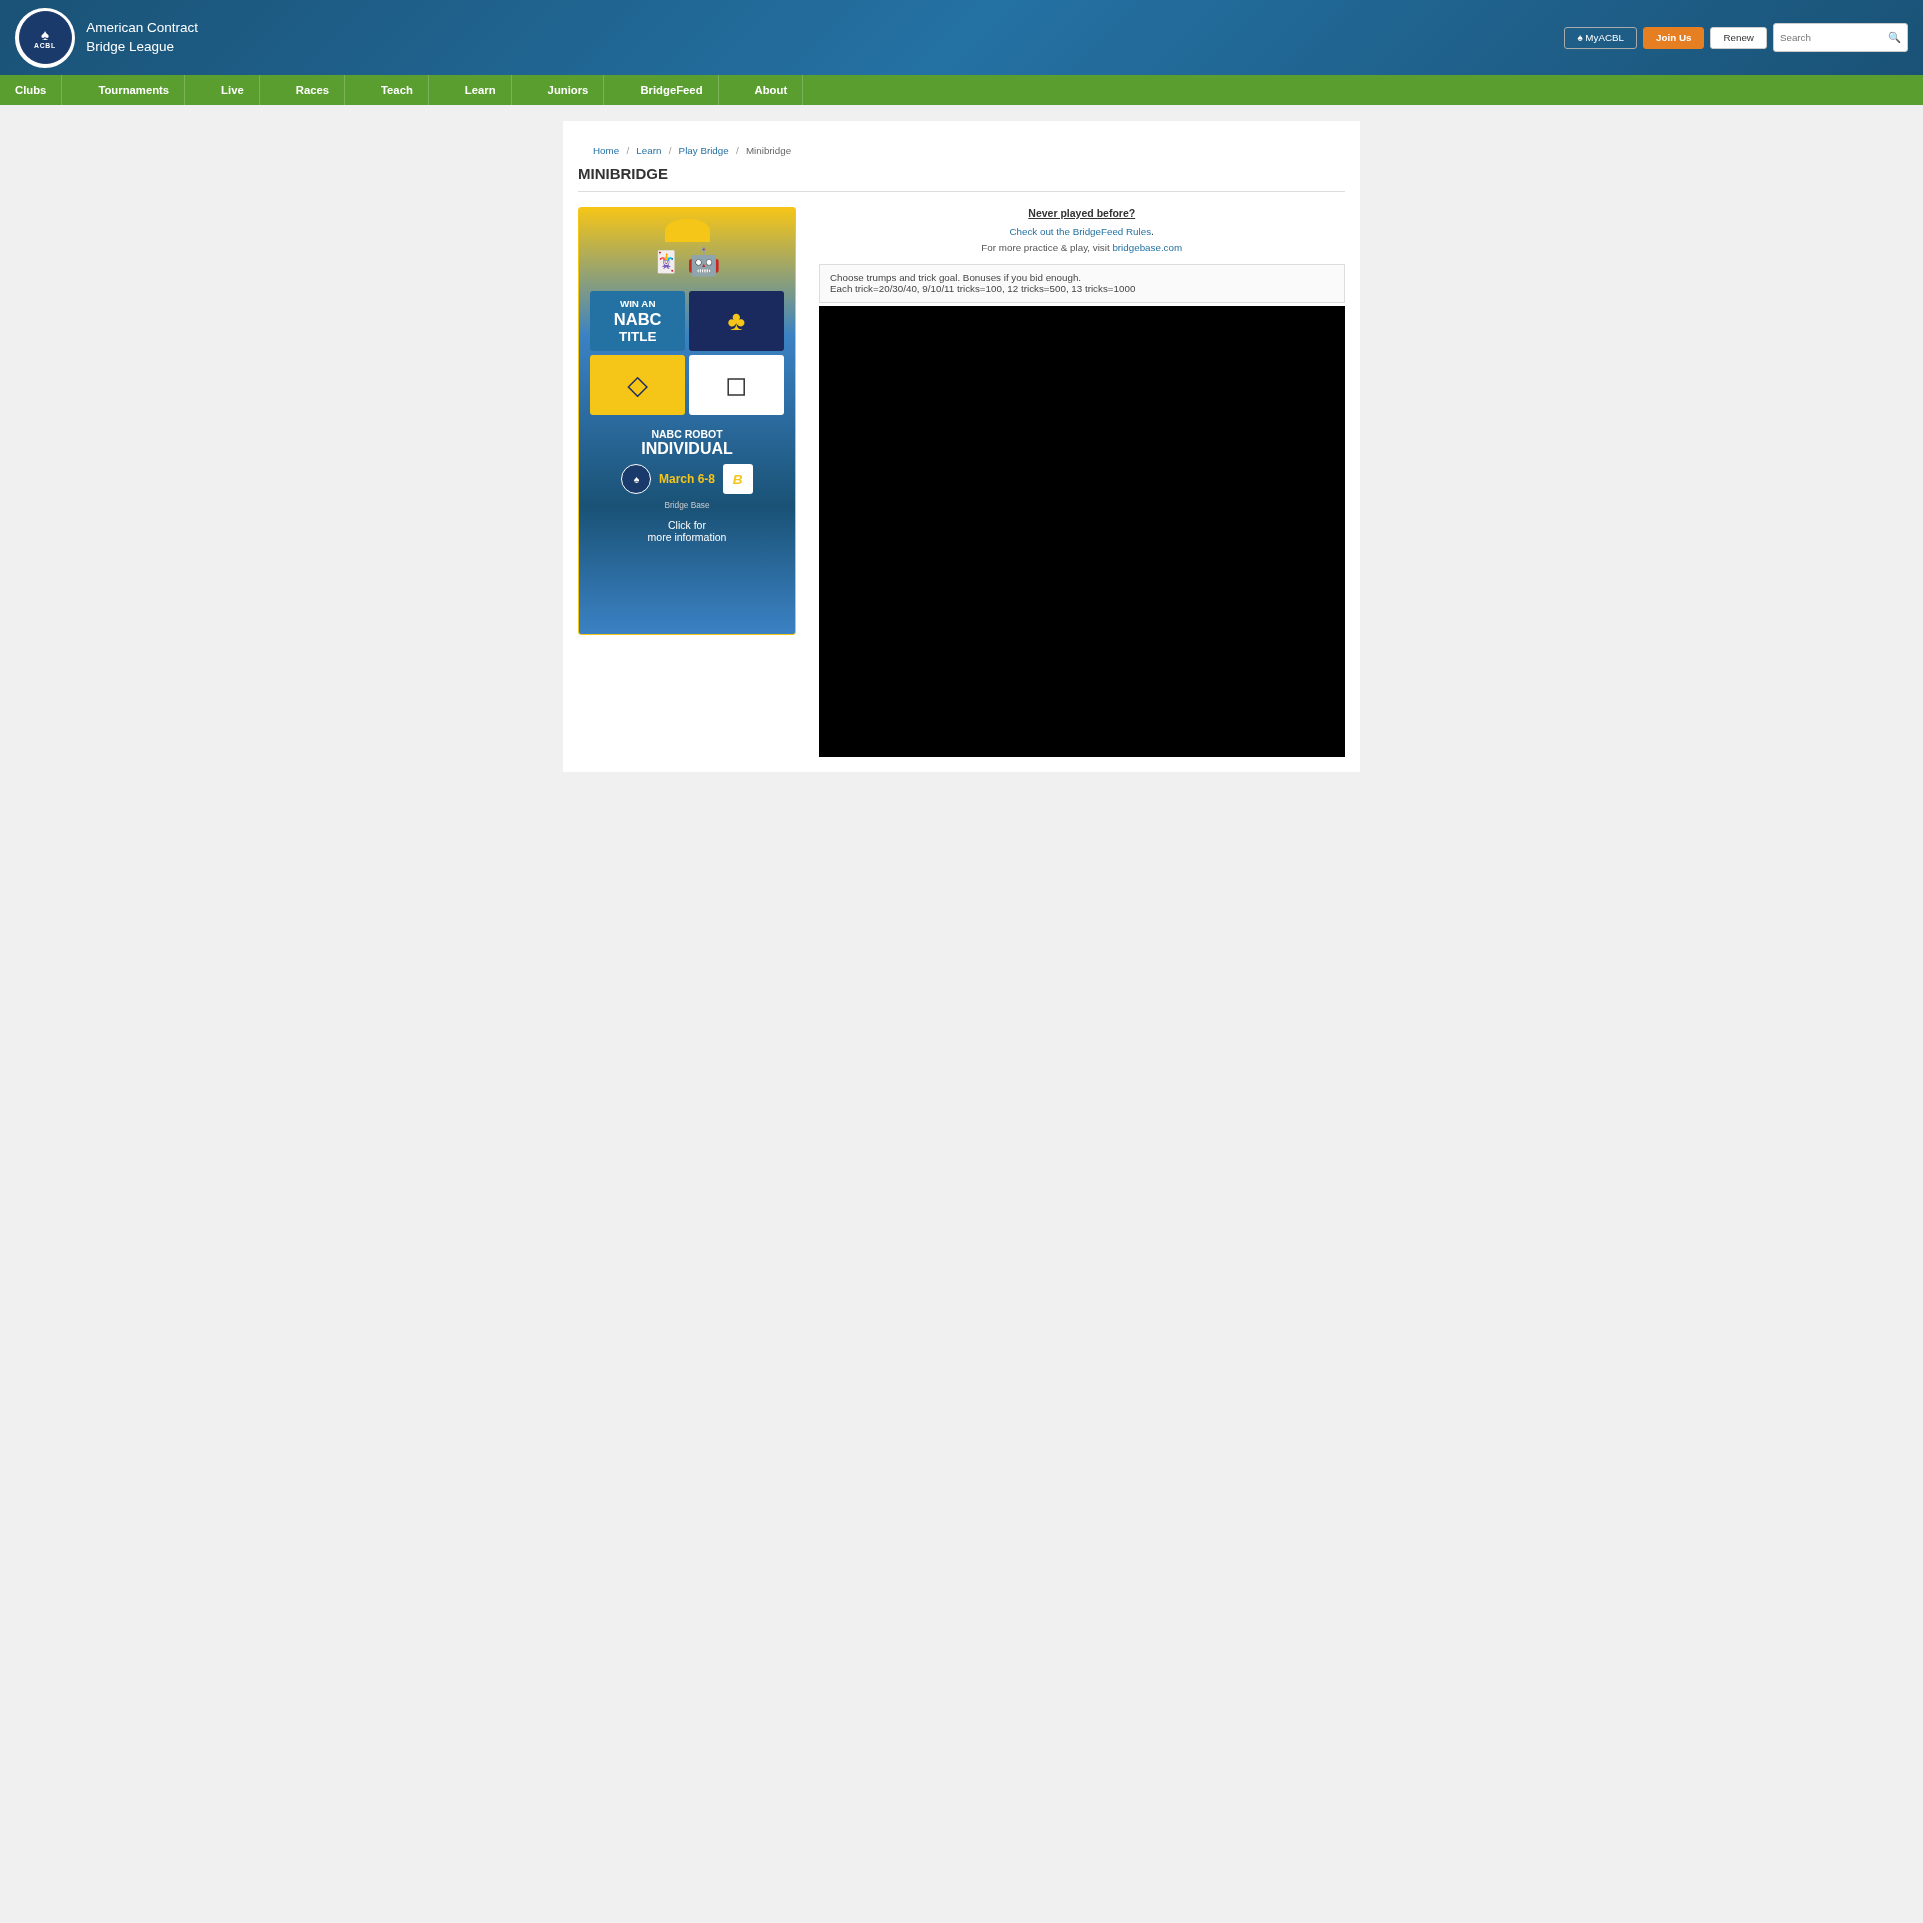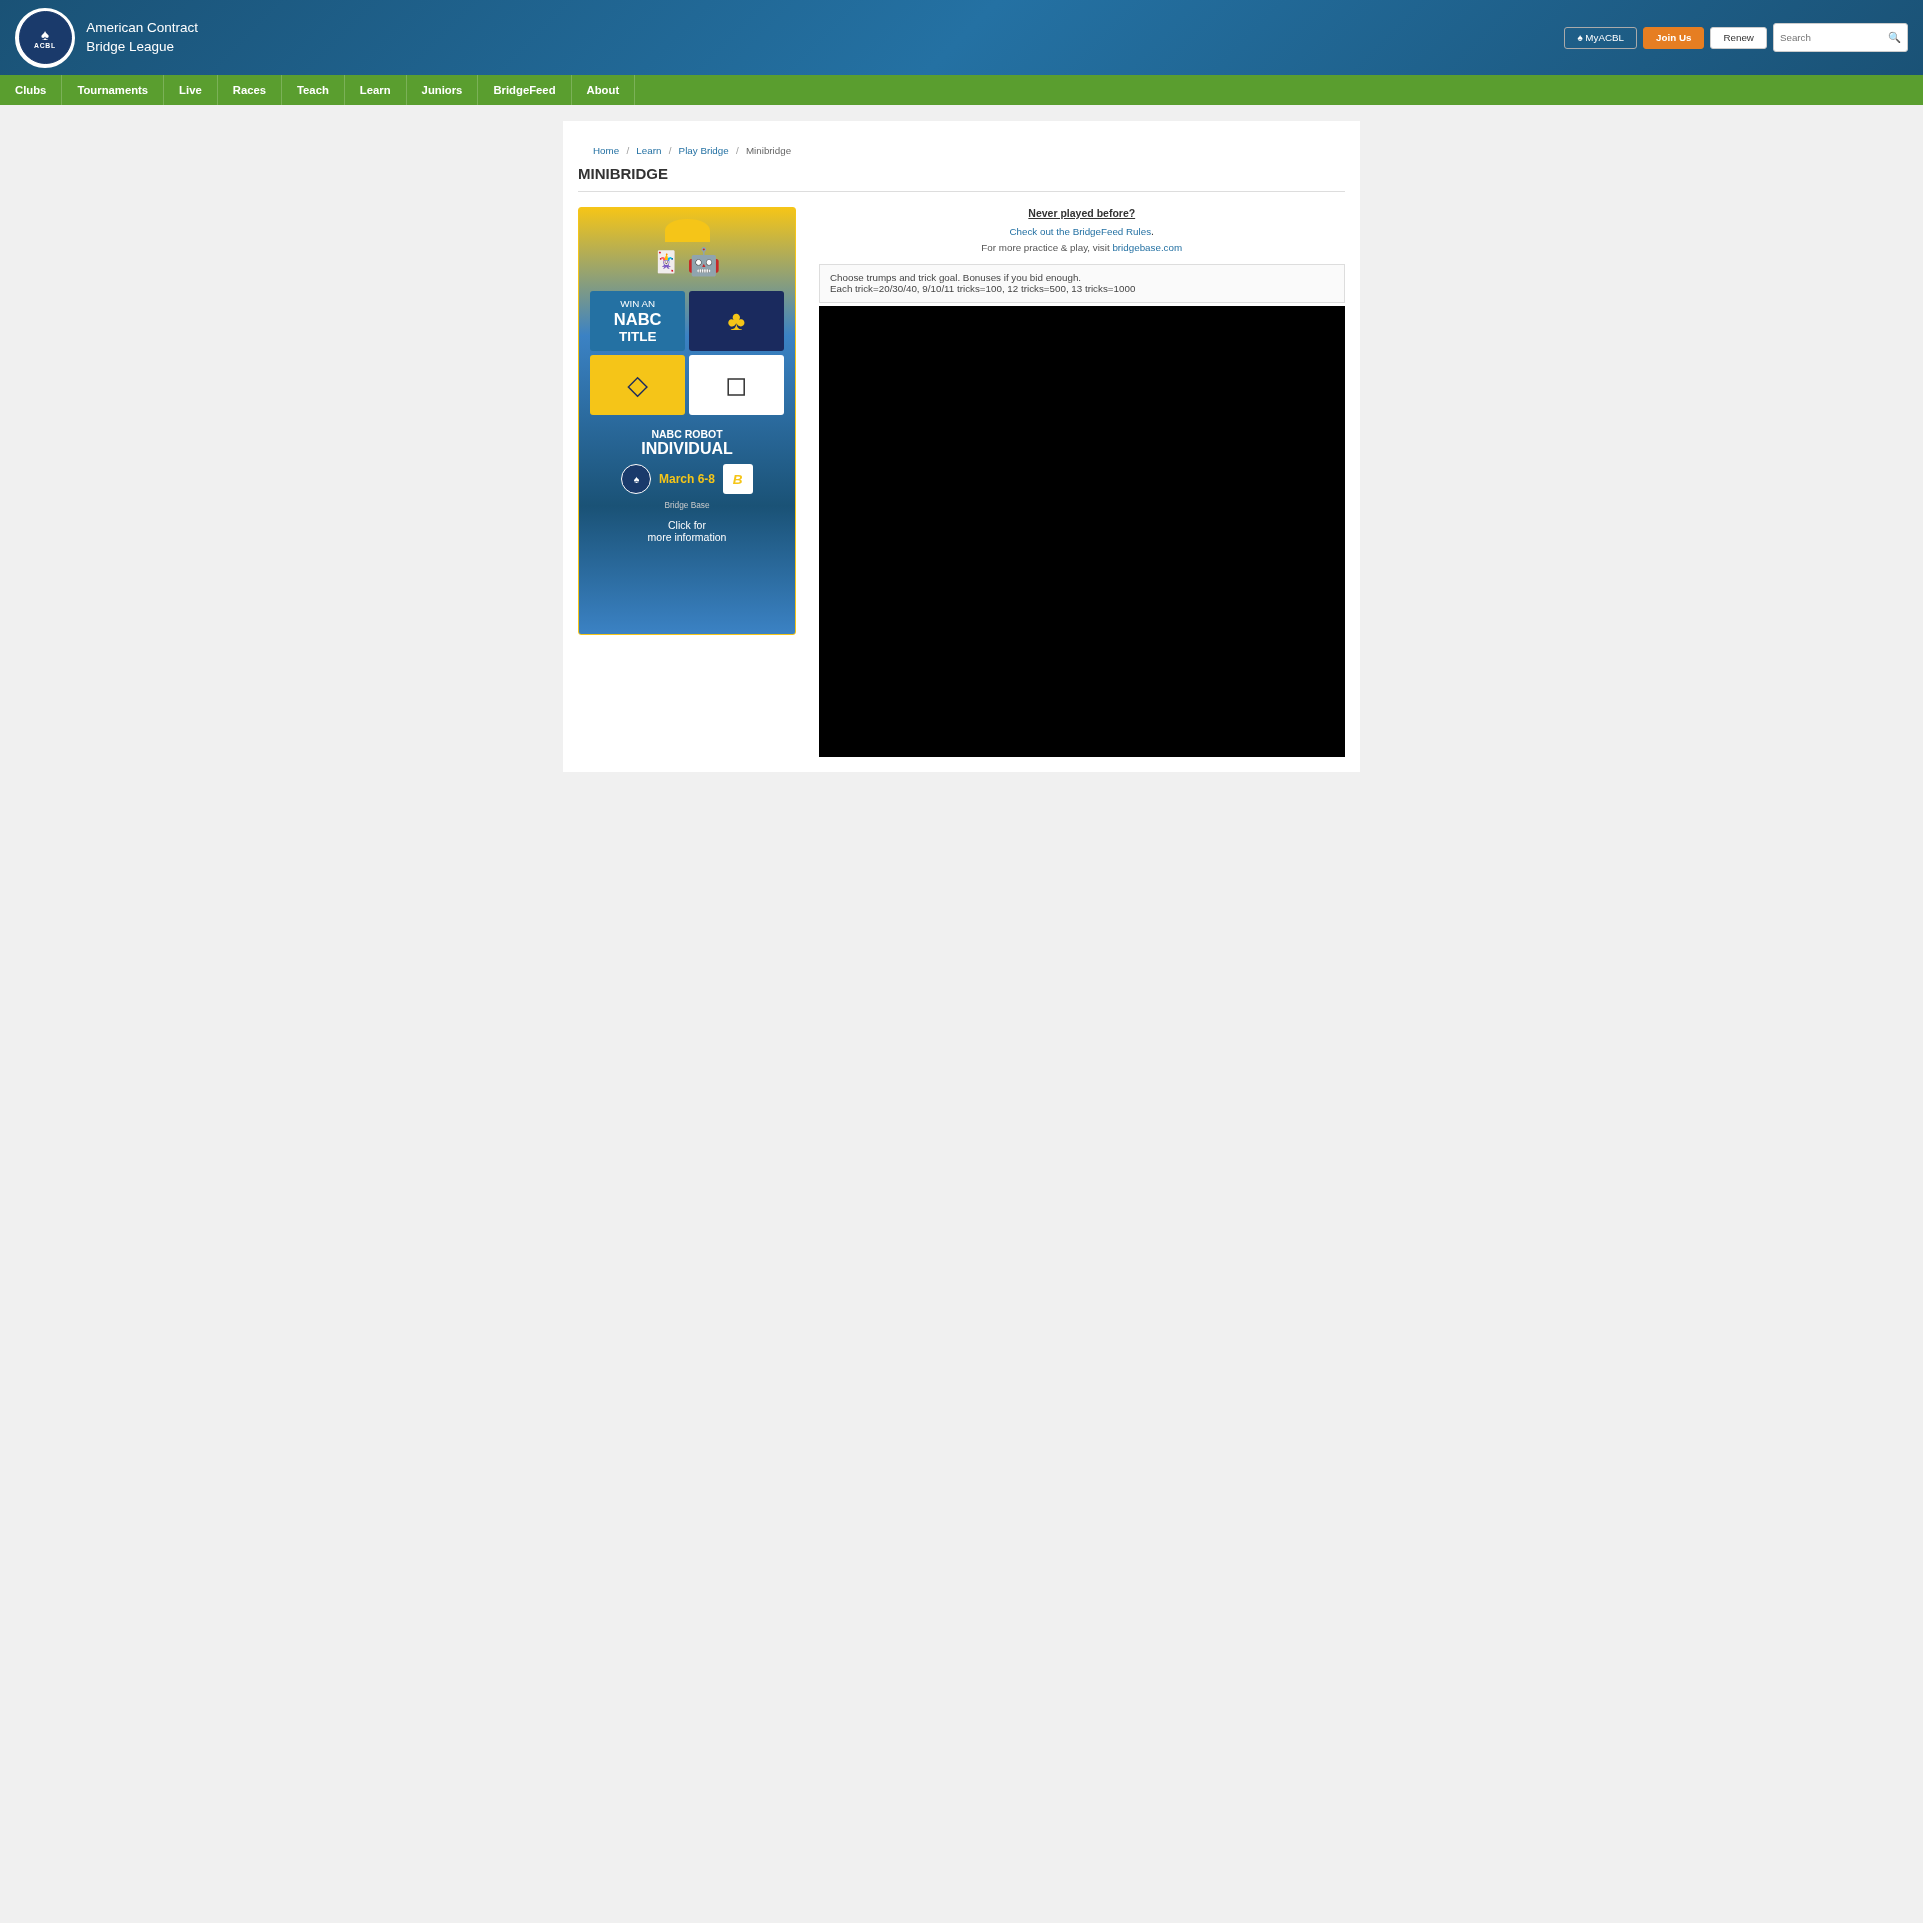--- a/index.html
+++ b/index.html
@@ -112,20 +112,21 @@
       cursor: pointer;
       color: #666;
       font-size: 10.5px;
     }
 
     
     .nav {
       background: #5a9e2f;
       display: flex;
       align-items: flex-end;
+      gap: 21px;
     }
     .nav-item {
       padding: 9px 15px;
       color: #fff;
       font-size: 11.3px;
       font-weight: bold;
       cursor: pointer;
       border-right: 0.8px solid rgba(255,255,255,0.2);
       white-space: nowrap;
       text-decoration: none;
@@ -355,21 +356,21 @@
 
       <div class="sidebar-ad">
         <div class="ad-banner">
           <div class="ad-top-decoration"></div>
           <div class="ad-cards-area">
             <div style="font-size:21px;">🃏</div>
             <div style="font-size:27px;">🤖</div>
           </div>
           <div class="ad-grid">
             <div class="ad-grid-cell ad-cell-blue" style="flex-direction:column;">
-              <div style="font-size:9.8px; font-weight:normal; color:#fff; line-height:1.2;">WIN AN</div>
+              <div style="font-size:9.8px; font-weight:bold; color:#fff; line-height:1.2;">WIN AN</div>
               <div style="font-size:16.5px; font-weight:900; color:#fff;">NABC</div>
               <div style="font-size:13.5px; font-weight:900; color:#fff;">TITLE</div>
             </div>
             <div class="ad-grid-cell ad-cell-dark" style="font-size:27px;">♣</div>
             <div class="ad-grid-cell ad-cell-gold" style="font-size:27px; color:#1a2a5e;">◇</div>
             <div class="ad-grid-cell ad-cell-white" style="font-size:27px;">◻</div>
           </div>
           <div style="margin-top:7.5px; text-align:center;">
             <div style="font-size:10.5px; font-weight:bold; color:#fff;">NABC ROBOT</div>
             <div style="font-size:16px; font-weight:bold; color:#fff;text-align:center;">INDIVIDUAL</div>

